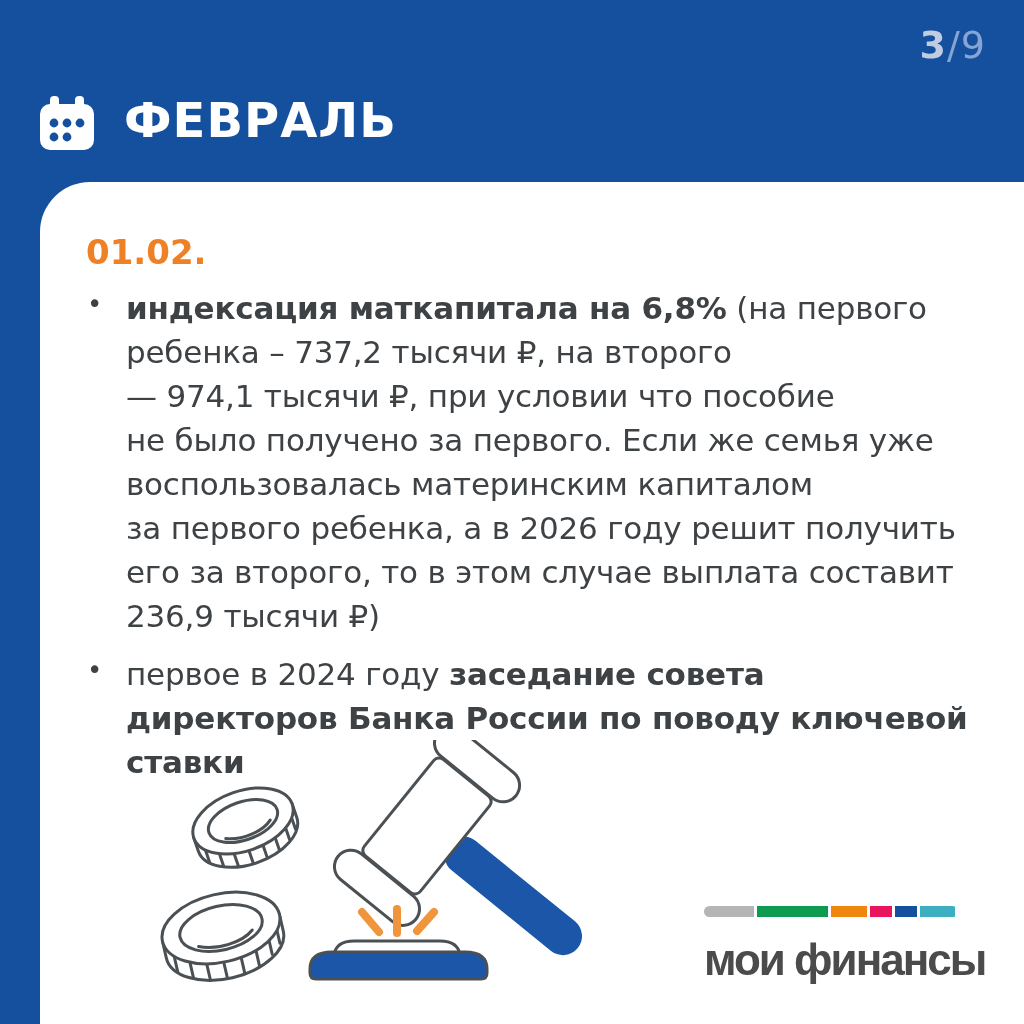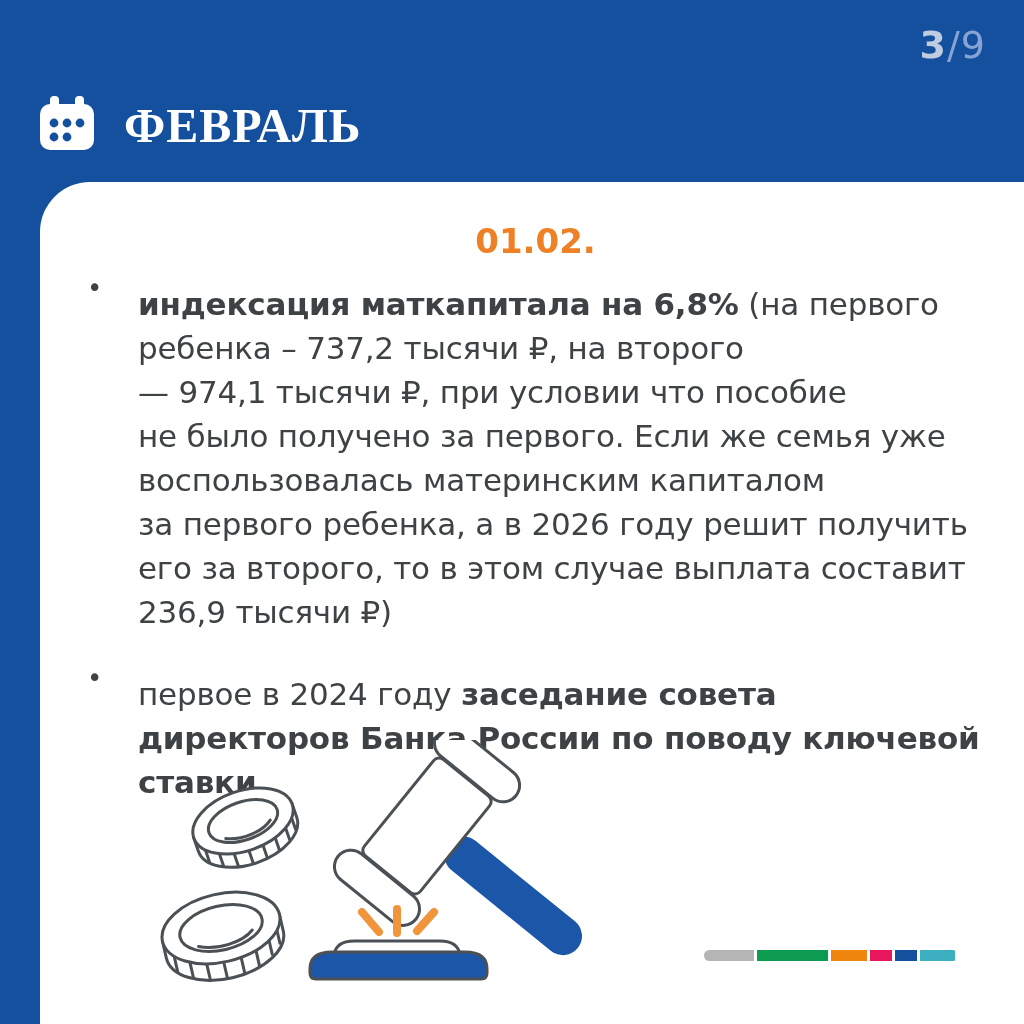--- a/index.html
+++ b/index.html
@@ -16,21 +16,21 @@
     position: absolute; top: 26px; right: 38px;
     font-size: 38px; line-height: 1;
     letter-spacing: 1px;
     user-select: none;
   }
   .page-indicator .cur { color: var(--indicator-current-color, #BFCCE2); font-weight: 700; }
   .page-indicator .rest { color: var(--indicator-rest-color, #87A5D4); font-weight: 400; }
 
   .month-row {
     position: absolute; top: 96px; left: 40px;
-    display: flex; align-items: flex-end; gap: 30px; font-family: Liberation Serif, serif;
+    display: flex; align-items: flex-start; gap: 30px;
   }
   .cal-icon { width: 54px; height: 56px; display: block; }
   .month-title {
     color: #ffffff; font-weight: 700; font-size: 48px;
     letter-spacing: 1px; line-height: 1;
     padding-bottom: 2px;
   }
 
   
   .card {
@@ -38,34 +38,33 @@
     left: 40px; top: 182px; right: 0; bottom: 0;
     background: var(--card-white, #fff);
     border-top-left-radius: 50px;
     padding: 40px 28px 0 35px;
     box-sizing: border-box;
   }
 
   .event-date {
     color: var(--accent-orange, #EE8125);
     font-weight: 700; font-size: 34px; line-height: 38px;
-    margin: 0;
-    text-align: center;
+    margin: 11px;
   }
   .bullet-row {
     display: flex;
     margin: 6px 0 4px 12px;
   }
   .bullet-marker {
     flex: 0 0 35px;
     color: var(--text-dark, #3E4245);
     font-size: 26px; line-height: 44px;
   }
   .event-text {
-    margin: 16px;
+    margin: 4px;
     color: var(--text-dark, #3E4245);
     font-size: 31px; line-height: 44px;
     white-space: pre-line;
     letter-spacing: -0.2px;
   }
   .run-bold { font-weight: 700; }
   .run-regular { font-weight: 400; }
 
   
   .illustration {
@@ -198,13 +197,14 @@
 
 <div class="brand">
   <div class="logo-bar">
       <div class="logo-seg" style="background: rgb(181, 181, 181); width: 50px;"></div>
       <div class="logo-seg" style="background: rgb(13, 155, 82); width: 71px;"></div>
       <div class="logo-seg" style="background: rgb(240, 134, 14); width: 36px;"></div>
       <div class="logo-seg" style="background: rgb(232, 23, 93); width: 22px;"></div>
       <div class="logo-seg" style="background: rgb(21, 80, 158); width: 22px;"></div>
       <div class="logo-seg" style="background: rgb(60, 176, 193); width: 35px;"></div>
     </div>
+  <div class="logo-text">мои финансы</div>
 </div>
 
 </body></html>

